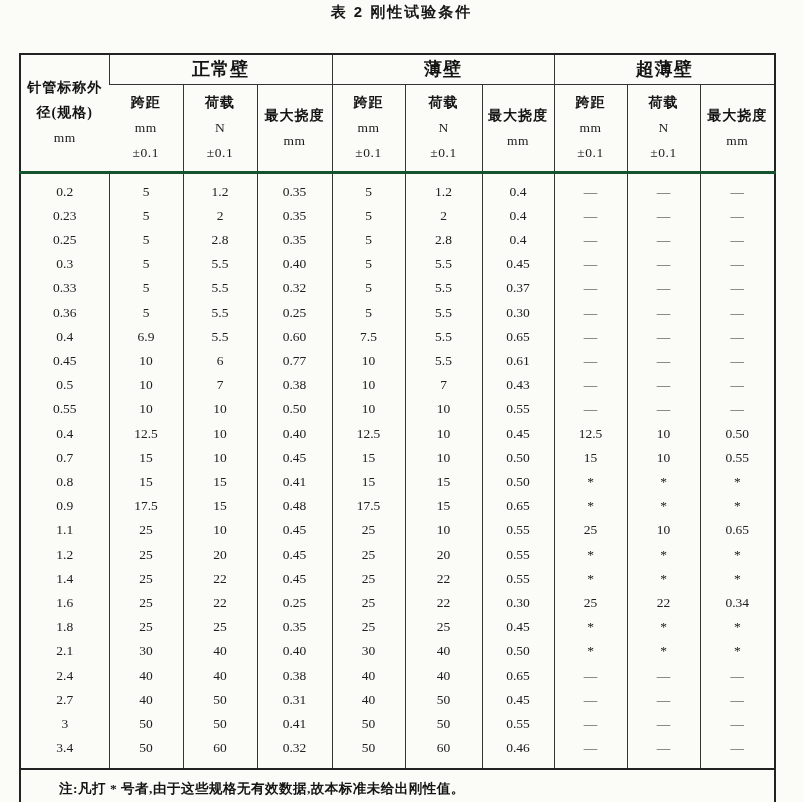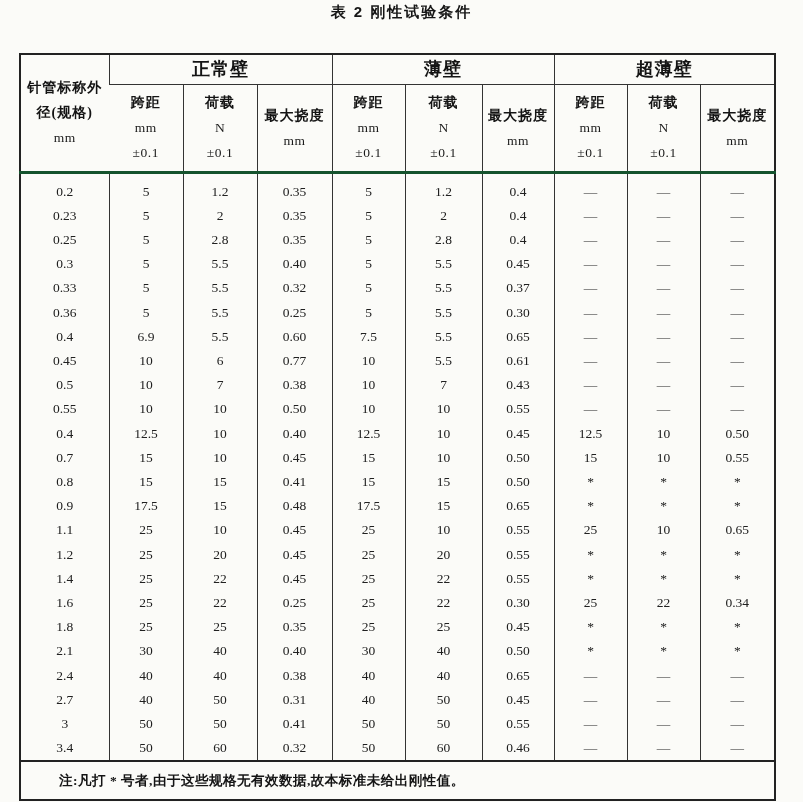--- a/index.html
+++ b/index.html
@@ -59,21 +59,21 @@
   tr.sub-row th { height:88px; }
   tbody { border-top:3px solid #14532d; }
   tbody td {
     height:24.2px;
     font-size:13.5px;
     line-height:24.2px;
     color:#202020;
   }
   tbody td.dash { color:#4a4a4a; }
   tbody tr:first-child td { padding-top:6px; }
-  tbody tr:last-child td { }
+  tbody tr:last-child td { padding-bottom:8px; }
   tfoot td.note-cell {
     border-top:2px solid #222;
     height:39px;
     text-align:left;
     padding-left:38px;
     font-size:13.5px;
     color:#141414;
     letter-spacing:0.5px;
   }
   .note-label { font-weight:bold; }

